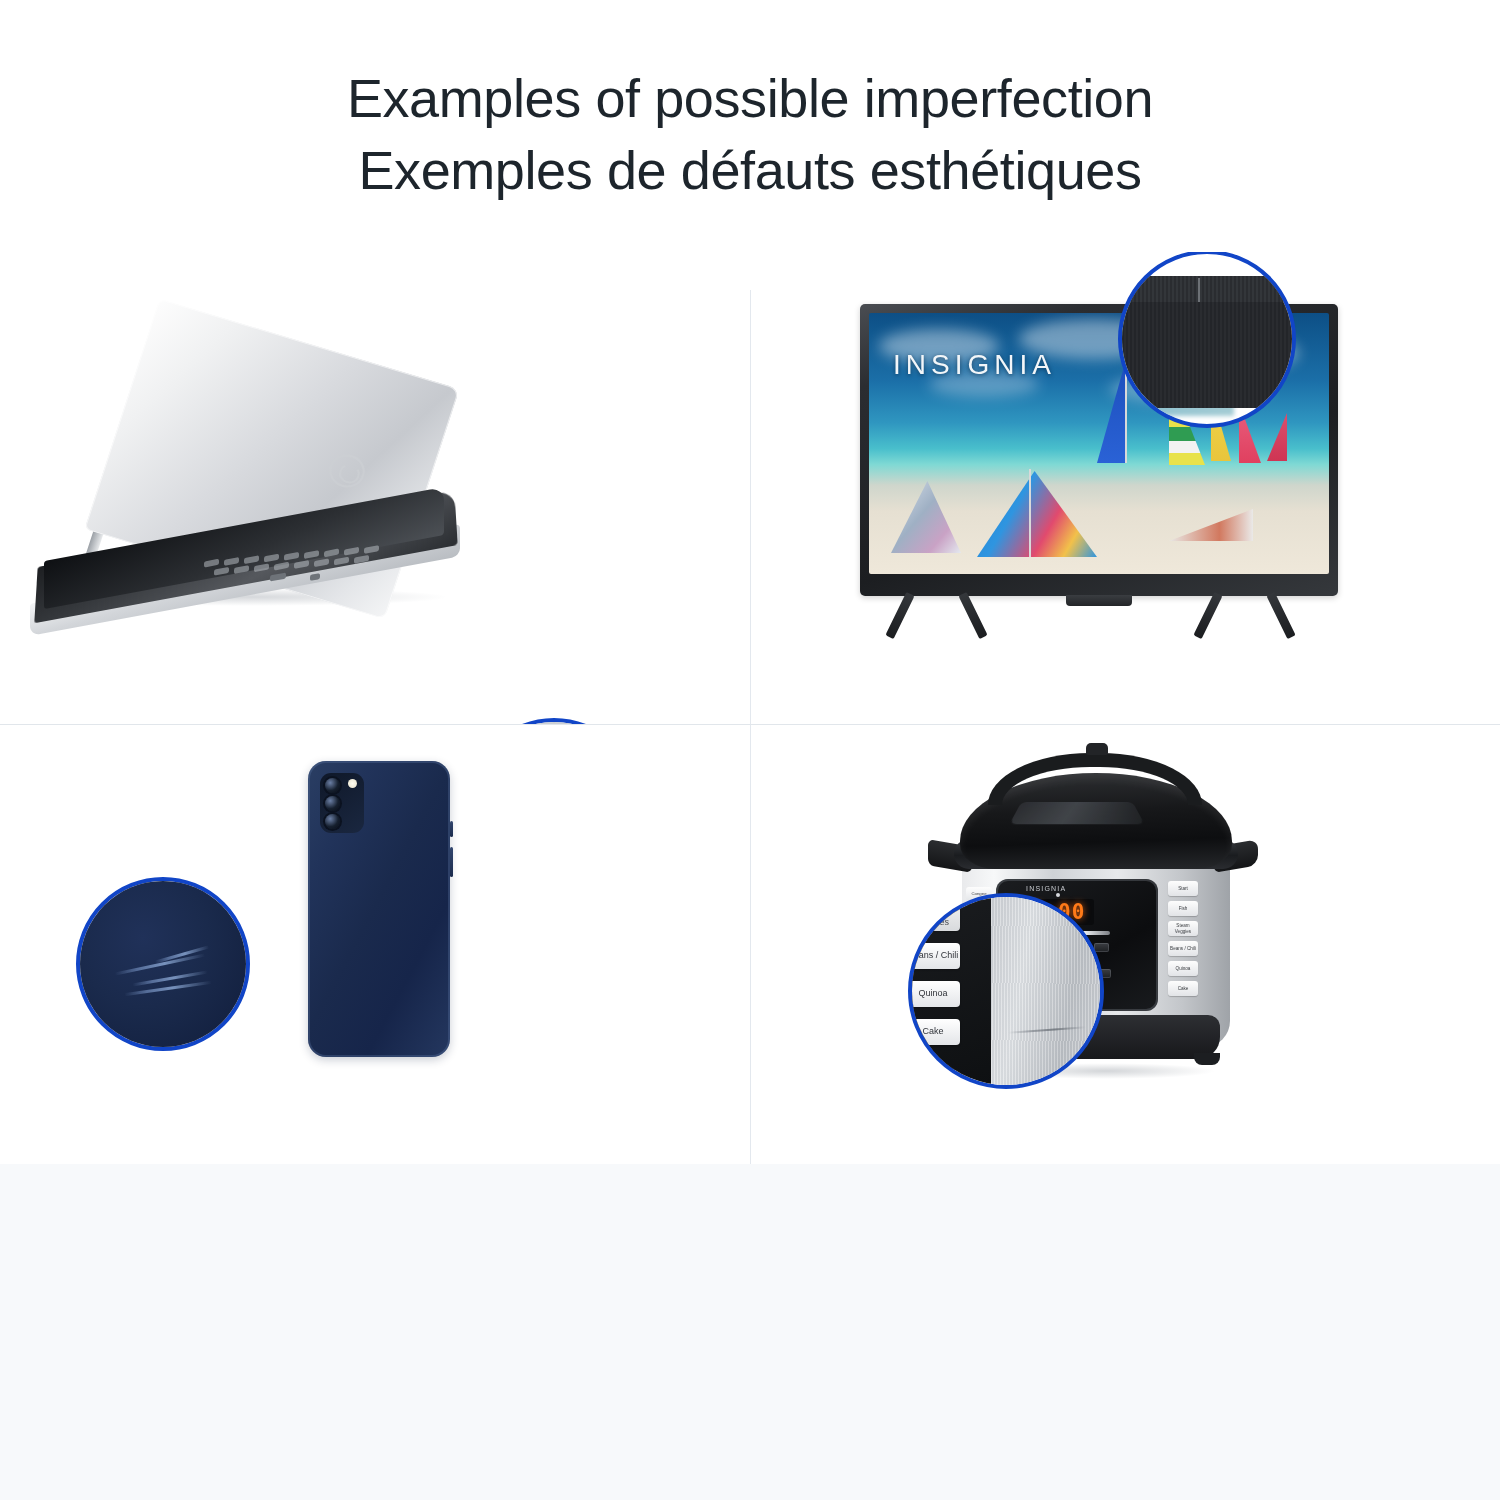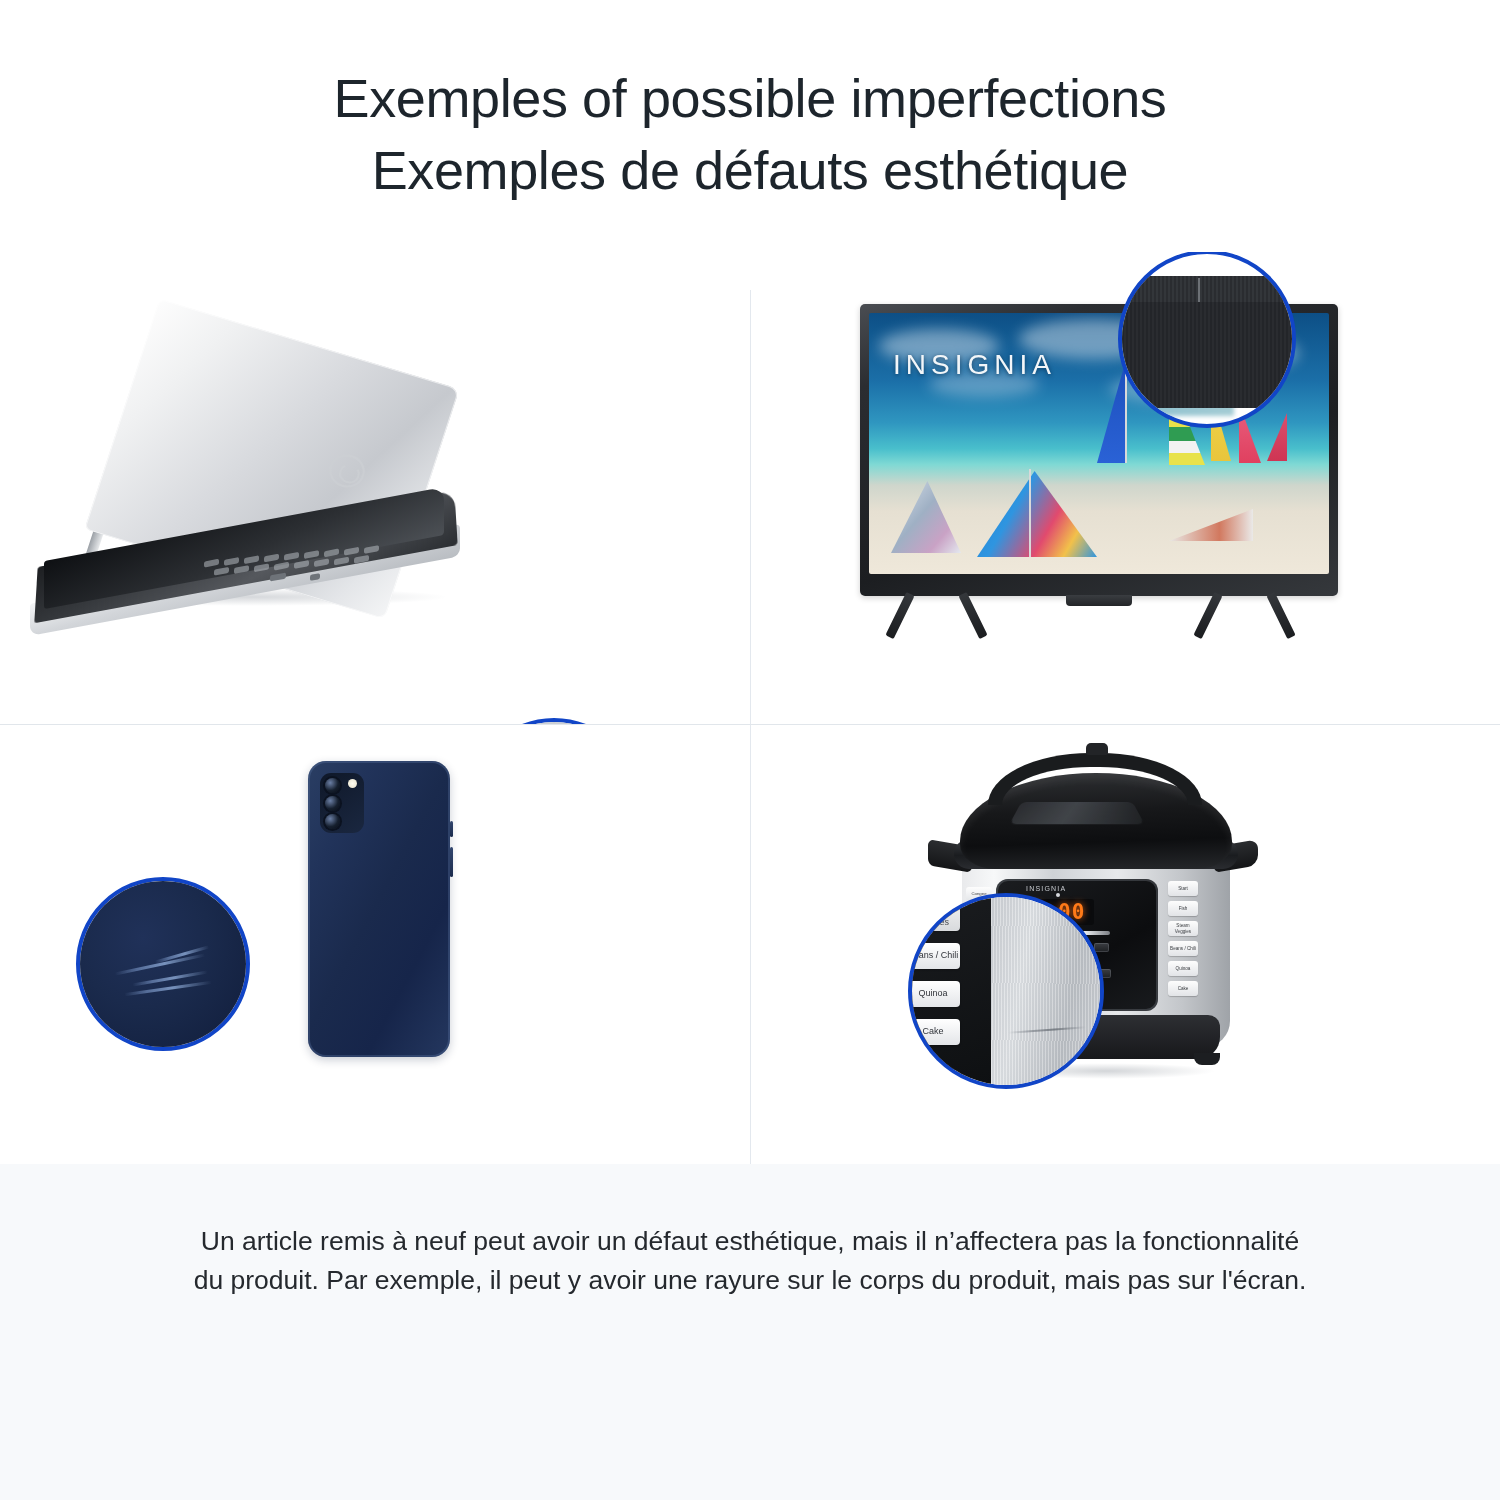--- a/index.html
+++ b/index.html
@@ -300,22 +300,22 @@
     font-size: 26.5px; line-height: 1.46; font-weight: 400;
   }
   .footer p + p { margin-top: 30px; }
 </style>
 </head>
 <body>
 
 <div class="page">
 
   <div class="header">
-    <div class="title-line">Exemples of possible imperfections</div>
-    <div class="title-line">Exemples de défauts esthétique</div>
+    <div class="title-line">Examples of possible imperfection</div>
+    <div class="title-line">Exemples de défauts esthétiques</div>
   </div>
 
   <div class="grid">
     <div class="v-div"></div>
     <div class="h-div"></div>
 
     <div class="cell cell-tl">
       <div class="laptop-wrap">
         <div class="lap-shadow"></div>
         <div class="lap-lid-edge"></div>
@@ -487,16 +487,15 @@
         <div class="mb" style="left:-6px; top:46px;">Beans / Chili</div>
         <div class="mb" style="left:-6px; top:84px;">Quinoa</div>
         <div class="mb" style="left:-6px; top:122px;">Cake</div>
 
         <div class="mscratch"></div>
       </div>
     </div>
   </div>
 
   <div class="footer">
-    <p>Un article remis à neuf peut avoir un défaut esthétique, mais il n’affectera pas la fonctionnalité du produit. Par exemple, il peut y avoir une rayure sur le corps du produit, mais pas sur l'écran.</p>
   </div>
 
 </div>
 
 </body></html>

